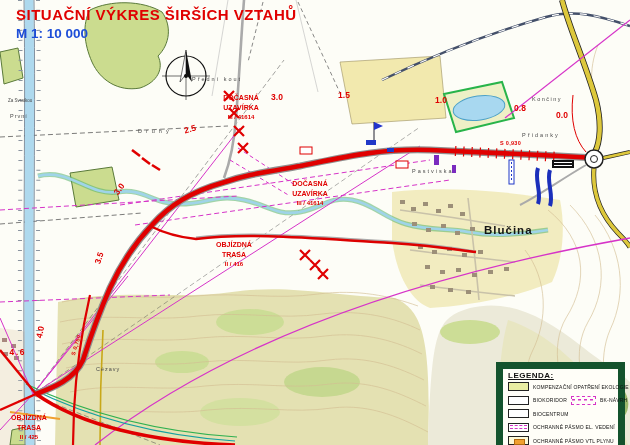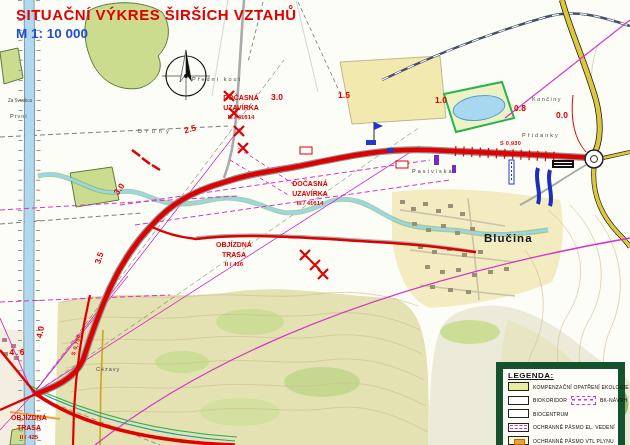--- a/index.html
+++ b/index.html
@@ -282,21 +282,21 @@
   <div class="abs km" style="left:277px;top:97px;transform:translate(-50%,-50%);">3.0</div>
   <div class="abs km" style="left:190px;top:129px;transform:translate(-50%,-50%) rotate(-15deg);">2.5</div>
   <div class="abs km" style="left:119px;top:189px;transform:translate(-50%,-50%) rotate(-55deg);">3.0</div>
   <div class="abs km" style="left:99px;top:258px;transform:translate(-50%,-50%) rotate(-72deg);">3.5</div>
   <div class="abs km" style="left:40px;top:332px;transform:translate(-50%,-50%) rotate(-78deg);">4.0</div>
   <div class="abs km" style="left:17px;top:353px;transform:translate(-50%,-50%);font-family:Liberation Mono, monospace;">4.6</div>
 
   <div class="abs bridge" style="left:500px;top:140px;">S 0,930</div>
   <div class="abs bridge" style="left:76px;top:345px;transform:translate(-50%,-50%) rotate(-72deg);">S 0,750</div>
 
-  <div class="abs town" style="left:484px;top:232px;text-align:right;">Blučina</div>
+  <div class="abs town" style="left:484px;top:224px;text-align:right;">Blučina</div>
   <div class="abs place" style="left:192px;top:76px;letter-spacing:2px;">Přední kout</div>
   <div class="abs place" style="left:138px;top:128px;letter-spacing:4px;">Druhý</div>
   <div class="abs place" style="left:10px;top:113px;letter-spacing:1px;">První</div>
   <div class="abs place" style="left:8px;top:98px;font-size:4.5px;">Za Svratkou</div>
   <div class="abs place" style="left:522px;top:132px;letter-spacing:2px;">Přídanky</div>
   <div class="abs place" style="left:532px;top:96px;letter-spacing:1.5px;">Končiny</div>
   <div class="abs place" style="left:412px;top:168px;letter-spacing:2px;">Pastviska</div>
   <div class="abs place" style="left:96px;top:366px;letter-spacing:1px;">Cézavy</div>
 
   <div class="legend">

